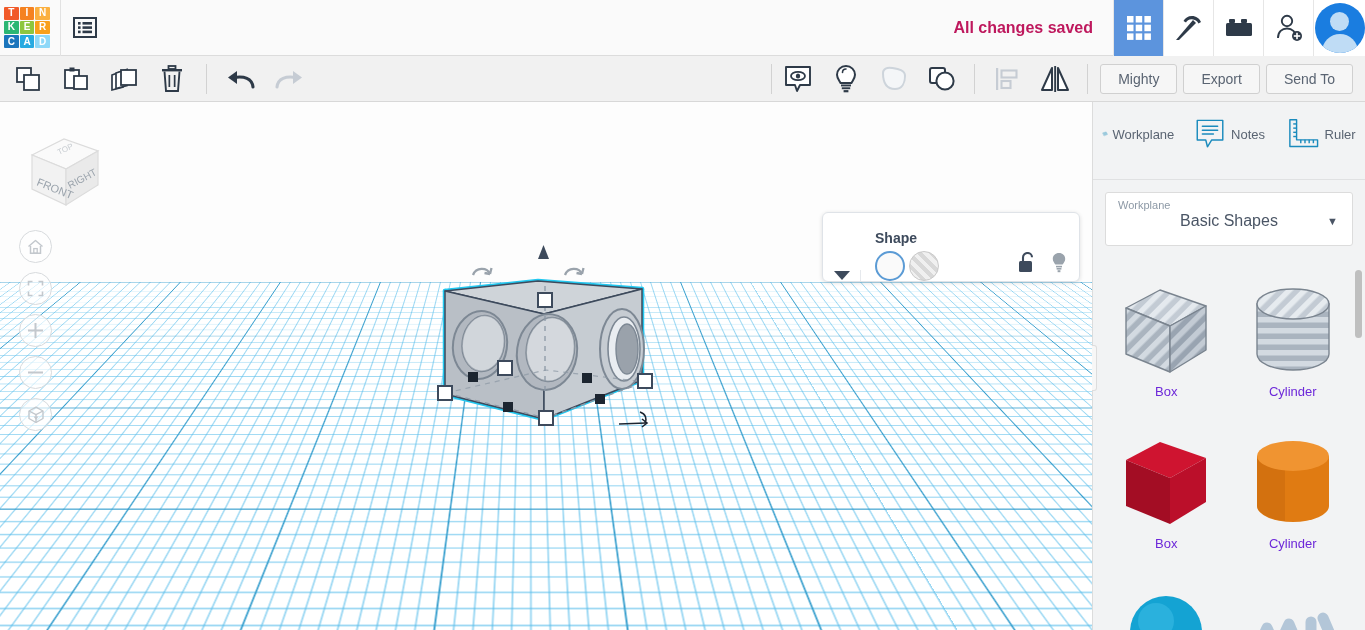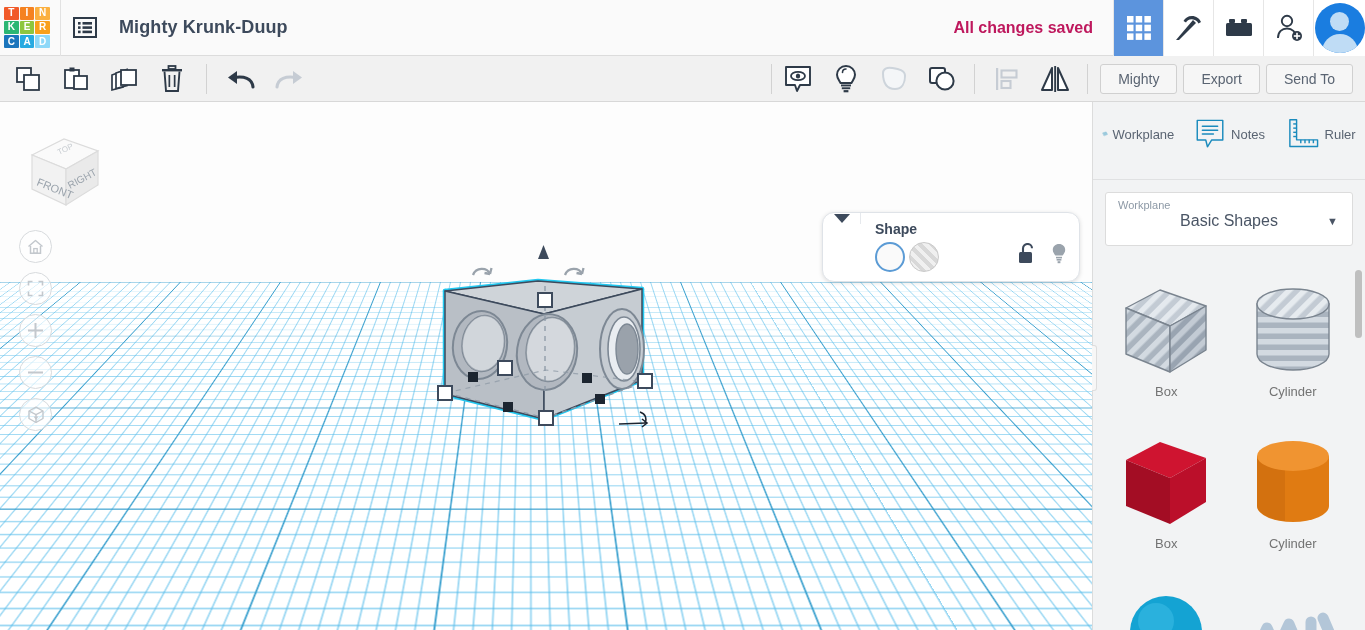--- a/index.html
+++ b/index.html
@@ -106,22 +106,22 @@
     border:1px solid #d6d9dc; background:rgba(255,255,255,.6);
     display:flex;align-items:center;justify-content:center;cursor:pointer;
   }
 
   
   .object{ position:absolute; left:434px; top:140px; width:240px; height:200px; }
 
   
   .shape-panel{
     position:absolute; left:822px; top:110px; width:258px; height:70px;
-    background:#ffffff; border:1px solid #dfe3e8; border-radius:12px;
-    box-shadow:0 1px 4px rgba(0,0,0,.13); display:flex; align-items:flex-start;
+    background:#ffffff; border:1px solid #dfe3e8; border-radius:6px;
+    box-shadow:0 1px 4px rgba(0,0,0,.13); display:flex; align-items:flex-end;
   }
   .sp-collapse{ width:38px; display:flex;align-items:center;justify-content:center;
     border-right:1px solid #e6e9ed; cursor:pointer;}
   .sp-body{ flex:1; padding:8px 12px 0 14px; position:relative;}
   .sp-title{ font-size:14px;font-weight:bold;color:#3d4a5c;}
   .sp-row{ display:flex; align-items:center; margin-top:5px; }
   .swatch{ width:30px;height:30px;border-radius:50%;cursor:pointer;}
   .swatch.solid{ background:#fafafa; border:2px solid #5b9bd5;}
   .swatch.hole{
     margin-left:4px; border:1px solid #c9c9c9;
@@ -161,21 +161,21 @@
     overflow:hidden;
   }
   .shapes-grid{
     display:grid; grid-template-columns:1fr 1fr; padding:14px 10px 0 10px;
     row-gap:0px;
   }
   .shape-cell{
     height:152px; display:flex;flex-direction:column;align-items:center;justify-content:flex-start;
     padding-top:8px; cursor:pointer;
   }
-  .shape-cell .lbl{ font-size:13px;color:#737373; margin-top:4px;}
+  .shape-cell .lbl{ font-size:13px;color:#6d28d9; margin-top:4px;}
   .sbar{
     position:absolute; right:4px; top:4px; width:7px; height:352px;
     background:transparent;
   }
   .sbar .thumb{ position:absolute; top:4px; left:0; width:7px; height:68px;
     background:#bfbfbf; border-radius:4px; }
 </style>
 </head>
 <body>
 
@@ -202,21 +202,20 @@
         <rect x="1" y="1" width="22" height="19" fill="none" stroke="#2e3a48" stroke-width="2"></rect>
         <rect x="5" y="5" width="2.6" height="2.6" fill="#2e3a48"></rect>
         <rect x="9.5" y="5" width="9.5" height="2.6" fill="#2e3a48"></rect>
         <rect x="5" y="9.3" width="2.6" height="2.6" fill="#2e3a48"></rect>
         <rect x="9.5" y="9.3" width="9.5" height="2.6" fill="#2e3a48"></rect>
         <rect x="5" y="13.6" width="2.6" height="2.6" fill="#2e3a48"></rect>
         <rect x="9.5" y="13.6" width="9.5" height="2.6" fill="#2e3a48"></rect>
       </svg>
     </div>
 
-    <div class="doc-title">Mighty Krunk-Duup</div>
 
     <div class="saved-text">All changes saved</div>
 
     <div class="hdr-btn active">
       <svg width="26" height="26" viewBox="0 0 26 26">
         <rect x="1" y="1" width="6.5" height="6.5" fill="#fff"></rect>
           <rect x="9.7" y="1" width="6.5" height="6.5" fill="#fff"></rect>
           <rect x="18.4" y="1" width="6.5" height="6.5" fill="#fff"></rect>
         <rect x="1" y="9.7" width="6.5" height="6.5" fill="#fff"></rect>
           <rect x="9.7" y="9.7" width="6.5" height="6.5" fill="#fff"></rect>

